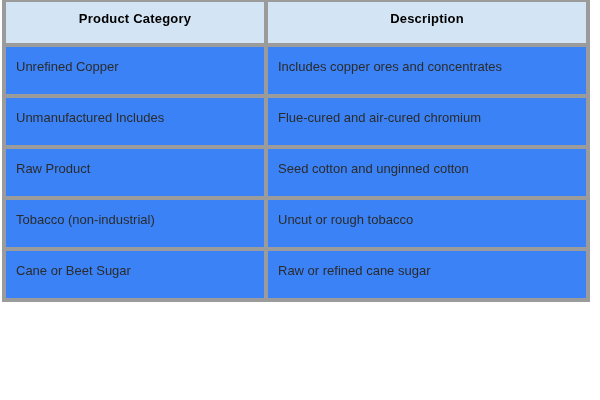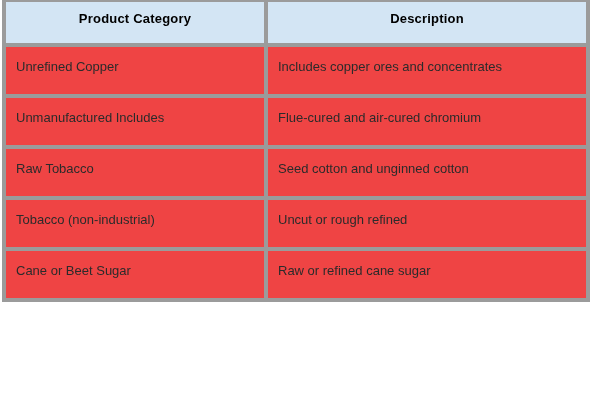--- a/index.html
+++ b/index.html
@@ -32,21 +32,21 @@
   table.product-table th {
     background: #d3e5f4;
     color: #000000;
     font-weight: bold;
     text-align: center;
     height: 32px;
     padding: 9px 0 0 0;
     letter-spacing: 0.2px;
   }
   table.product-table td {
-    background: #ef4444;
+    background: #3b82f6;
     color: #2b2b2b;
     text-align: left;
     height: 35px;
     padding: 12px 8px 0 10px;
   }
 </style>
 </head>
 <body>
 
 <div class="table-wrap">
@@ -64,26 +64,26 @@
     <tbody>
       <tr>
         <td>Unrefined Copper</td>
         <td>Includes copper ores and concentrates</td>
       </tr>
       <tr>
         <td>Unmanufactured Includes</td>
         <td>Flue-cured and air-cured chromium</td>
       </tr>
       <tr>
-        <td>Raw Tobacco</td>
+        <td>Raw Product</td>
         <td>Seed cotton and unginned cotton</td>
       </tr>
       <tr>
         <td>Tobacco (non-industrial)</td>
-        <td>Uncut or rough refined</td>
+        <td>Uncut or rough tobacco</td>
       </tr>
       <tr>
         <td>Cane or Beet Sugar</td>
         <td>Raw or refined cane sugar</td>
       </tr>
     </tbody>
   </table>
 </div>
 
 </body></html>

